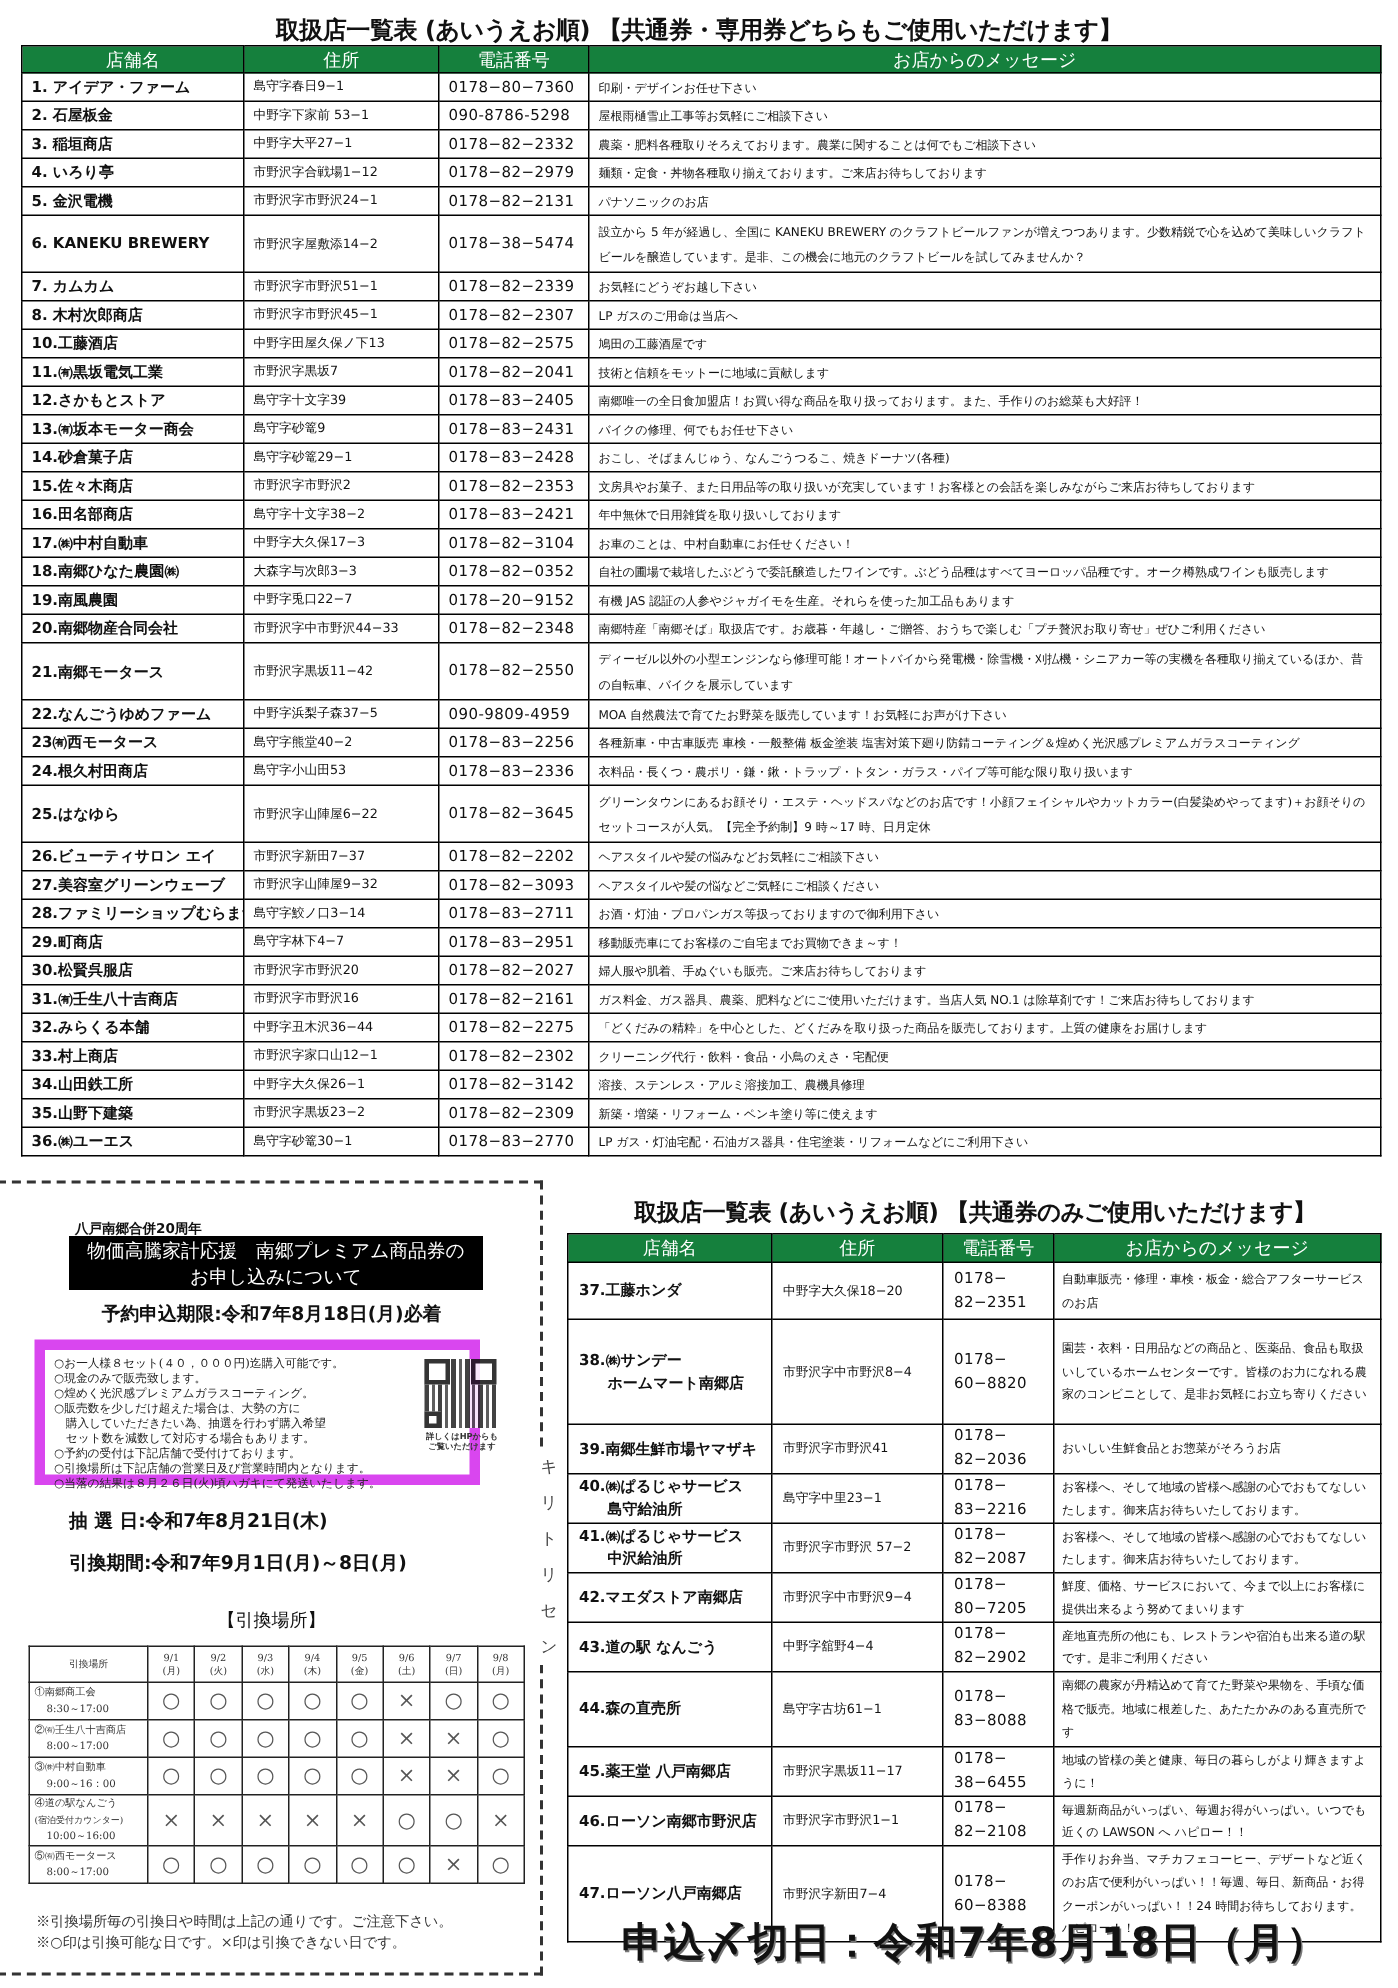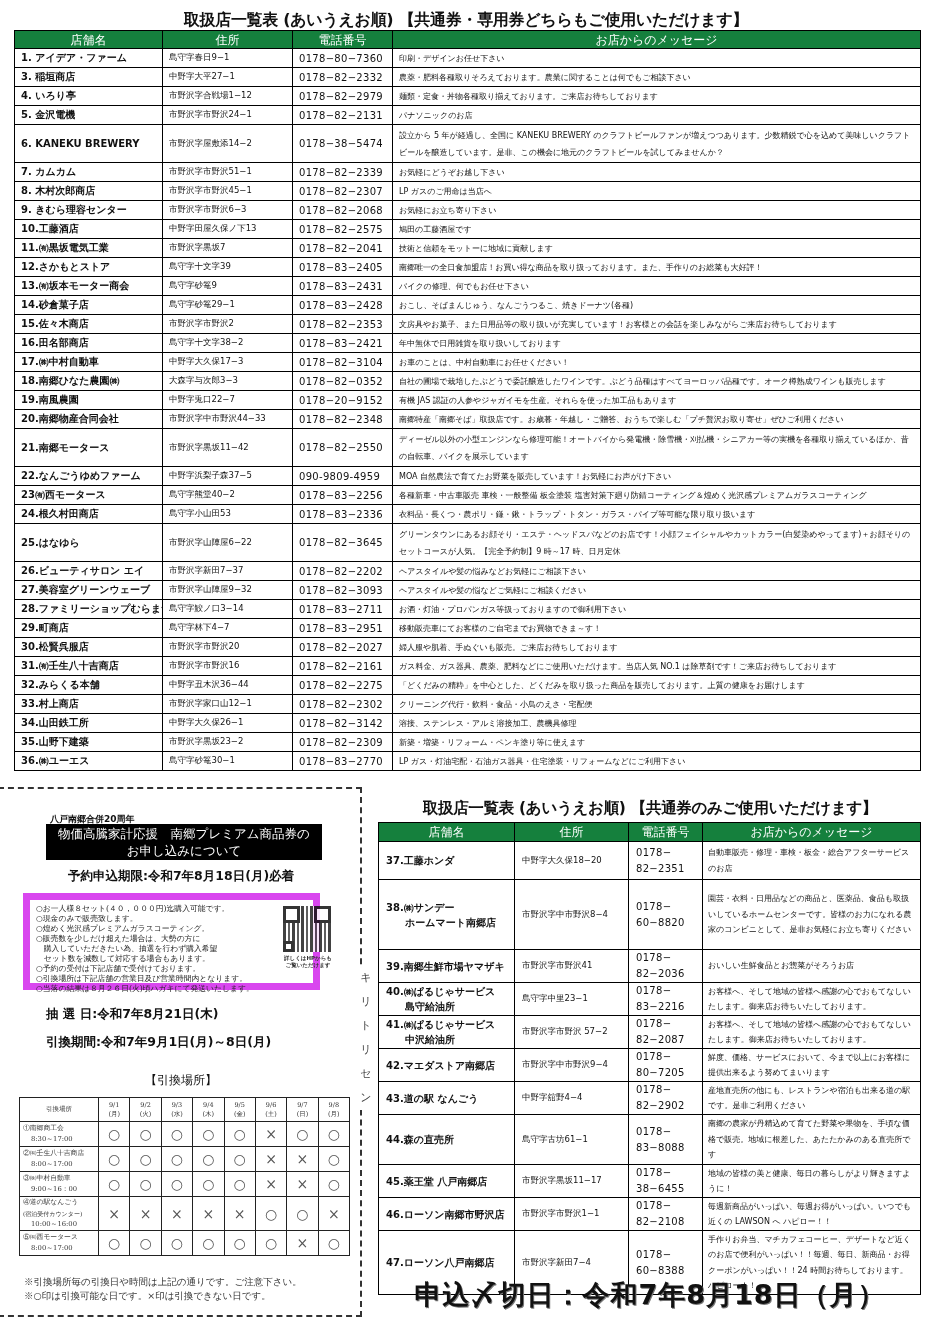--- a/index.html
+++ b/index.html
@@ -112,20 +112,26 @@
       </tr>
     </thead>
     <tbody id="t1body">
         <tr>
           <td class="nm">1. アイデア・ファーム</td>
           <td class="ad">島守字春日9−1</td>
           <td class="ph">0178−80−7360</td>
           <td class="ms">印刷・デザインお任せ下さい</td>
         </tr>
         <tr>
+          <td class="nm">2. 石屋板金</td>
+          <td class="ad">中野字下家前 53−1</td>
+          <td class="ph">090-8786-5298</td>
+          <td class="ms">屋根雨樋雪止工事等お気軽にご相談下さい</td>
+        </tr>
+        <tr>
           <td class="nm">3. 稲垣商店</td>
           <td class="ad">中野字大平27−1</td>
           <td class="ph">0178−82−2332</td>
           <td class="ms">農薬・肥料各種取りそろえております。農業に関することは何でもご相談下さい</td>
         </tr>
         <tr>
           <td class="nm">4. いろり亭</td>
           <td class="ad">市野沢字合戦場1−12</td>
           <td class="ph">0178−82−2979</td>
           <td class="ms">麺類・定食・丼物各種取り揃えております。ご来店お待ちしております</td>
@@ -146,26 +152,20 @@
           <td class="nm">7. カムカム</td>
           <td class="ad">市野沢字市野沢51−1</td>
           <td class="ph">0178−82−2339</td>
           <td class="ms">お気軽にどうぞお越し下さい</td>
         </tr>
         <tr>
           <td class="nm">8. 木村次郎商店</td>
           <td class="ad">市野沢字市野沢45−1</td>
           <td class="ph">0178−82−2307</td>
           <td class="ms">LP ガスのご用命は当店へ</td>
-        </tr>
-        <tr>
-          <td class="nm">9. きむら理容センター</td>
-          <td class="ad">市野沢字市野沢6−3</td>
-          <td class="ph">0178−82−2068</td>
-          <td class="ms">お気軽にお立ち寄り下さい</td>
         </tr>
         <tr>
           <td class="nm">10.工藤酒店</td>
           <td class="ad">中野字田屋久保ノ下13</td>
           <td class="ph">0178−82−2575</td>
           <td class="ms">鳩田の工藤酒屋です</td>
         </tr>
         <tr>
           <td class="nm">11.㈲黒坂電気工業</td>
           <td class="ad">市野沢字黒坂7</td>

